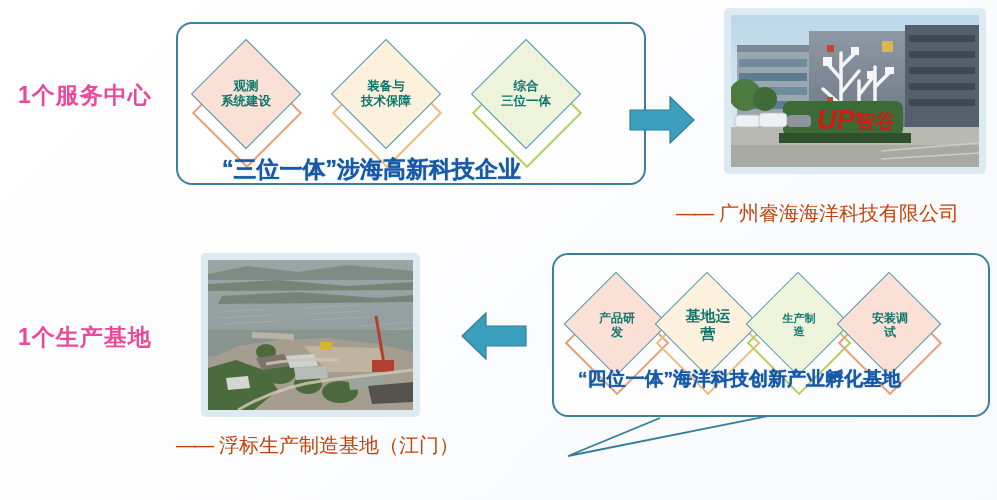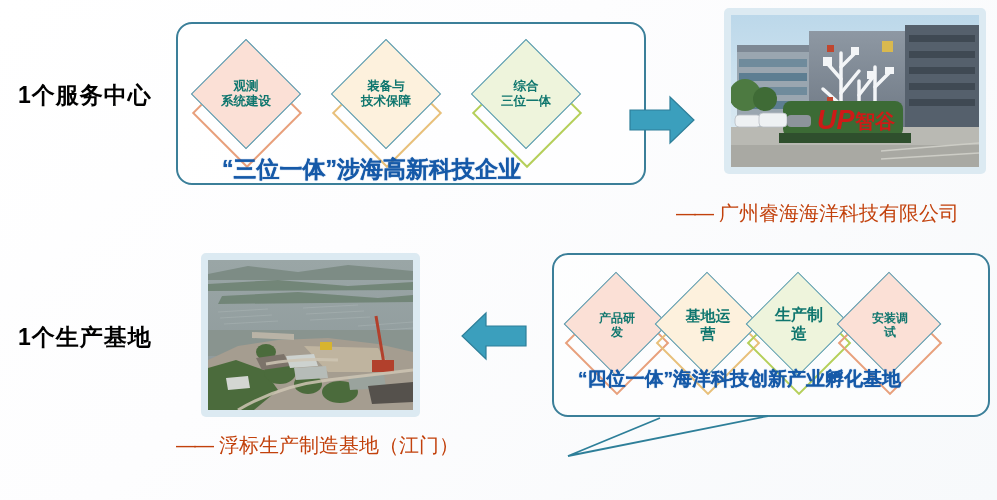--- a/index.html
+++ b/index.html
@@ -6,21 +6,21 @@
   body{
     width:997px;height:500px;overflow:hidden;position:relative;
     font-family:"Liberation Sans","DejaVu Sans",sans-serif;
     background:linear-gradient(135deg,#ffffff 0%,#fdfdfe 40%,#f7f9fb 100%);
   }
   .stage{position:absolute;inset:0;}
 
   
   .row-label{
     position:absolute;
-    font-size:23px;font-weight:bold;color:#000000;
+    font-size:23px;font-weight:bold;color:#ec4899;
     letter-spacing:1px;white-space:nowrap;
   }
   #lbl1{left:18px;top:80px;}
   #lbl2{left:18px;top:322px;}
 
   
   .panel{
     position:absolute;
     border:2px solid #3b7f99;
     border-radius:16px;
@@ -242,21 +242,21 @@
     <div class="dia-main" id="dbm1" style="width: 74px; height: 74px; left: 9px; top: 9px; background: rgb(253, 241, 221);"></div>
     <div class="dia-text" style="font-size:15px;">
       <span>基地运</span>
       <span>营</span>
     </div>
   </div>
 
   <div class="dia-wrap" id="dbw2" style="left:752px;top:278px;width:94px;height:94px;">
     <div class="dia-shadow" id="dbs2" style="width: 74px; height: 74px; left: 10px; top: 28px; border: 2px solid rgb(181, 207, 90);"></div>
     <div class="dia-main" id="dbm2" style="width: 74px; height: 74px; left: 9px; top: 9px; background: rgb(238, 244, 220);"></div>
-    <div class="dia-text" style="font-size:16px;">
+    <div class="dia-text" style="font-size:11px;">
       <span>生产制</span>
       <span>造</span>
     </div>
   </div>
 
   <div class="dia-wrap" id="dbw3" style="left:843px;top:278px;width:94px;height:94px;">
     <div class="dia-shadow" id="dbs3" style="width: 74px; height: 74px; left: 10px; top: 28px; border: 2px solid rgb(232, 160, 124);"></div>
     <div class="dia-main" id="dbm3" style="width: 74px; height: 74px; left: 9px; top: 9px; background: rgb(251, 224, 214);"></div>
     <div class="dia-text" style="font-size:12px;">
       <span>安装调</span>

